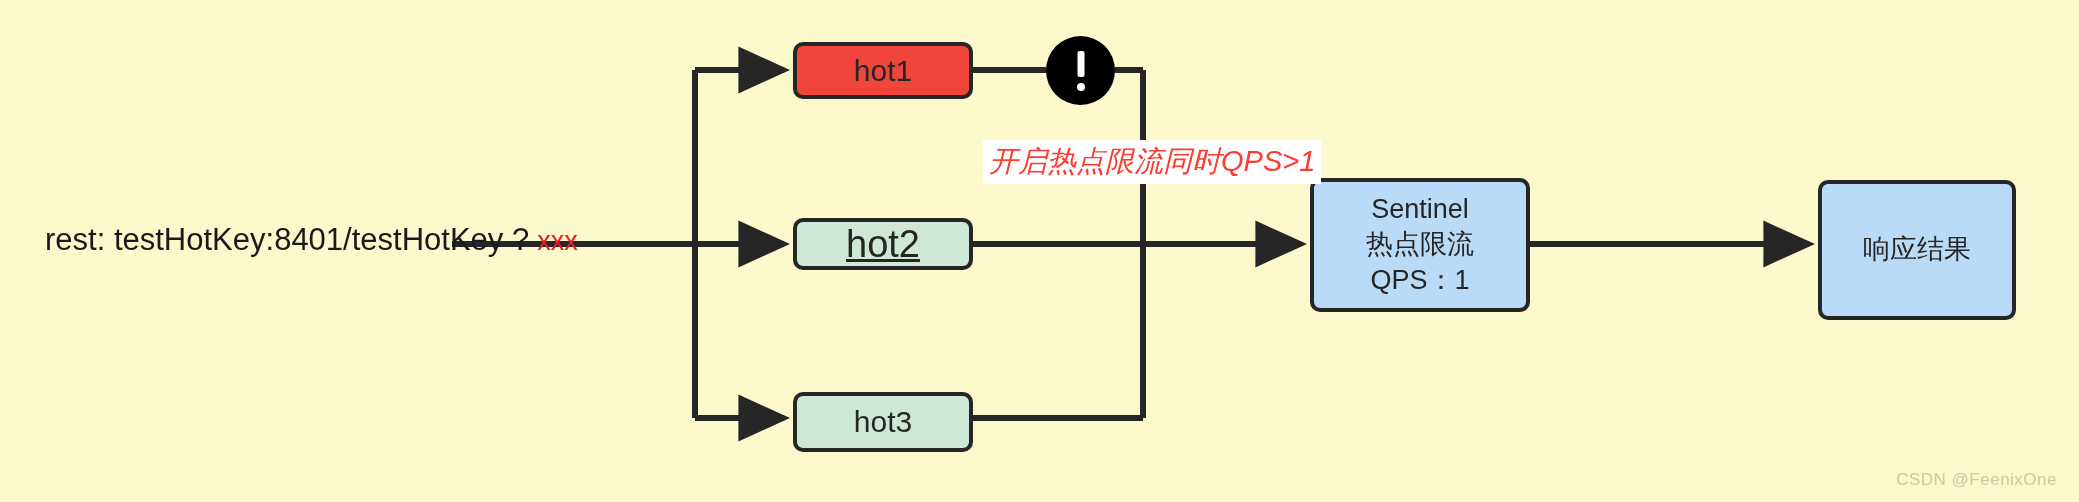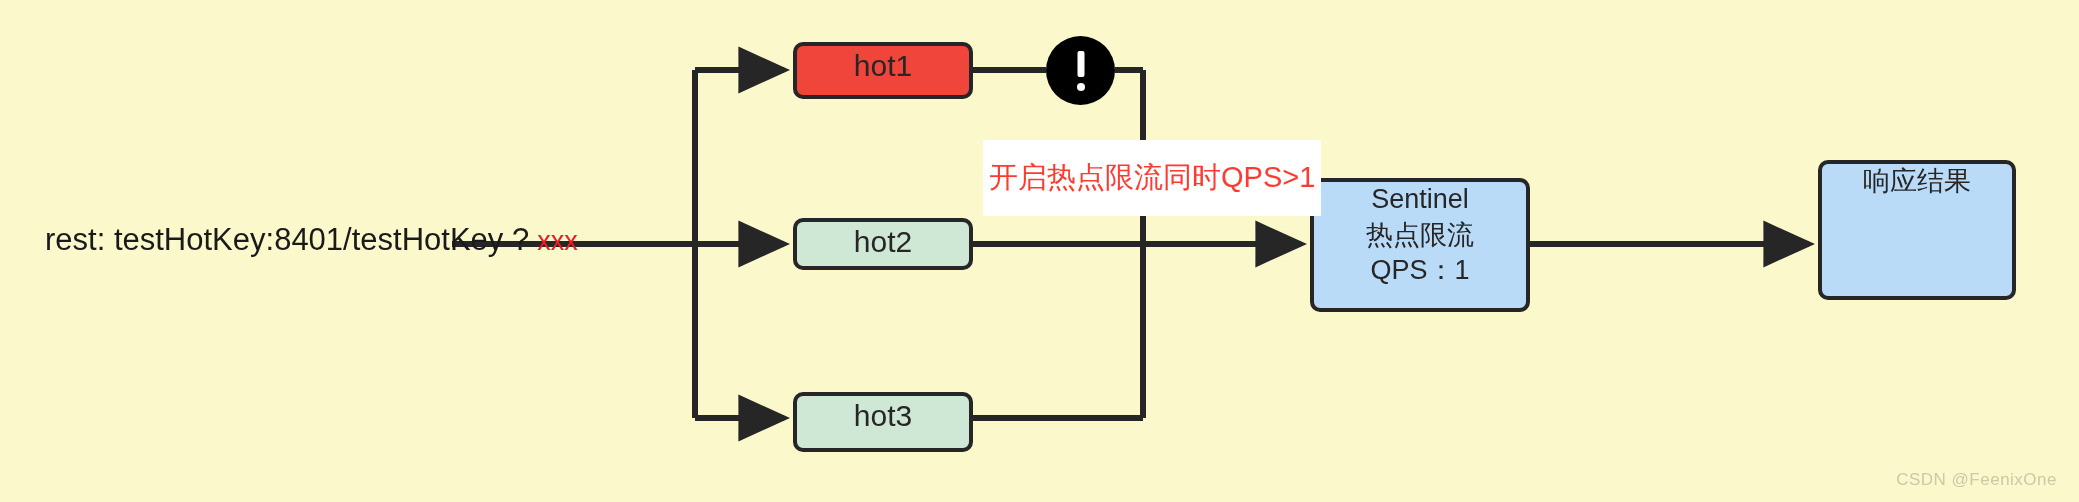--- a/index.html
+++ b/index.html
@@ -20,55 +20,57 @@
     left: 0; top: 0;
     width: 2079px;
     height: 502px;
   }
   .node {
     position: absolute;
     box-sizing: border-box;
     border: 4px solid #262626;
     border-radius: 10px;
     display: flex;
+    align-items: center;
     justify-content: center;
     text-align: center;
     color: #262626;
     z-index: 3;
   }
   .node-label {
     line-height: 1.32;
     white-space: pre-line;
   }
   #node-hot1 {
     left: 793px; top: 42px;
     width: 180px; height: 57px;
     background: #f0453a;
     font-size: 30px;
   }
   #node-hot2 {
     left: 793px; top: 218px;
     width: 180px; height: 52px;
     background: #cfe7d5;
-    font-size: 30px;
+    font-size: 38px;
+    text-decoration: underline;
   }
   #node-hot3 {
     left: 793px; top: 392px;
     width: 180px; height: 60px;
     background: #cfe7d5;
     font-size: 30px;
   }
   #node-sentinel {
     left: 1310px; top: 178px;
     width: 220px; height: 134px;
     background: #b9dbf8;
     font-size: 27px;
   }
   #node-response {
-    left: 1818px; top: 160px;
+    left: 1818px; top: 180px;
     width: 198px; height: 140px;
     background: #b9dbf8;
     font-size: 27px;
   }
   #request-text {
     position: absolute;
     left: 45px;
     top: 222px;
     font-size: 31px;
     color: #1a1a1a;
@@ -77,26 +79,27 @@
   }
   #request-text .param {
     color: #ed1c24;
     font-size: 27px;
     margin-left: 8px;
   }
   #annotation-note {
     position: absolute;
     left: 983px;
     top: 140px;
-    padding: 18px 6px;
+    padding: 2px 6px;
     background: #ffffff;
     color: #ff3a30;
     font-size: 29px;
     white-space: nowrap;
     z-index: 4;
+    font-style: italic;
   }
   #warning-badge {
     position: absolute;
     left: 1046px;
     top: 36px;
     width: 69px;
     height: 69px;
     border-radius: 50%;
     background: #000000;
     z-index: 5;

